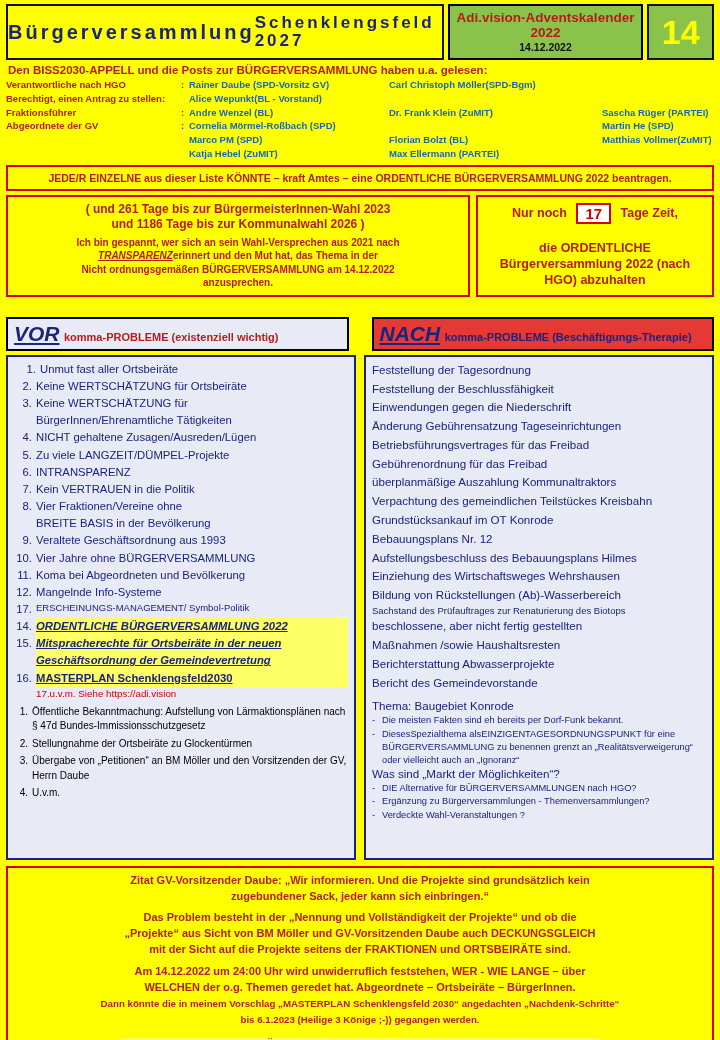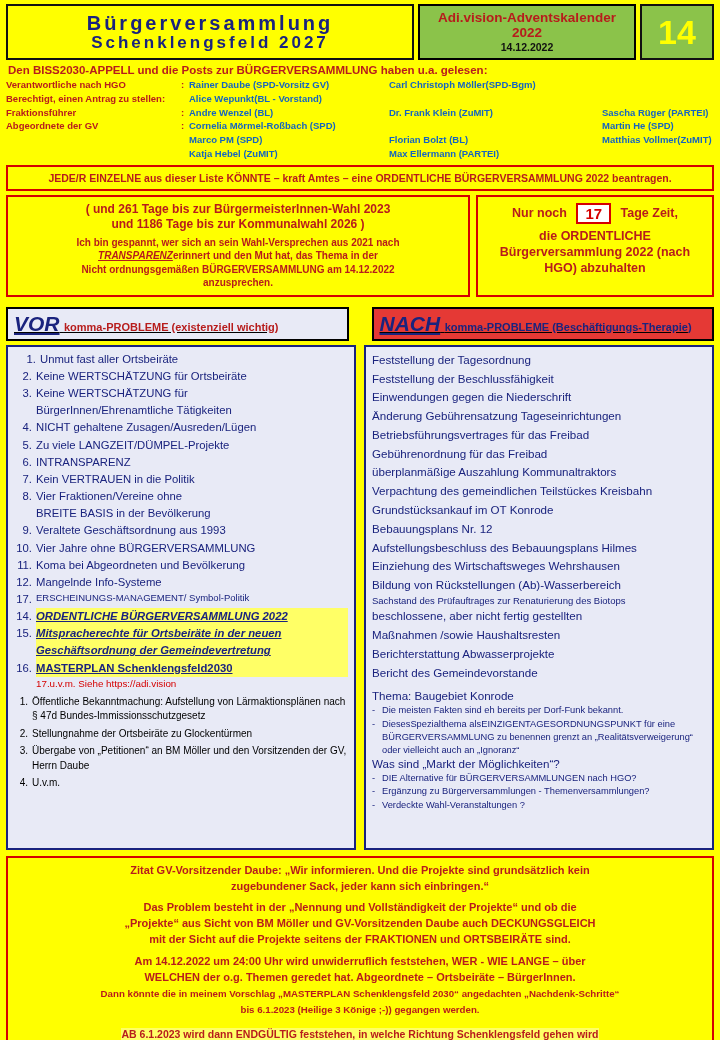--- a/index.html
+++ b/index.html
@@ -14,21 +14,21 @@
     position: relative;
   }
   .page { width: 720px; height: 1040px; position: relative; padding: 4px 6px; }
 
   
   .header { display: flex; align-items: stretch; gap: 4px; height: 56px; }
   .hdr-title {
     flex: 1 1 auto;
     border: 2px solid #111;
     background: #ffff00;
-    display: flex; flex-direction: column; align-items: center; justify-content: center;
+    display: flex; flex-direction: row; align-items: center; justify-content: center;
   }
   .hdr-title .l1 {
     font-size: 20px; font-weight: bold; color: #1a237e; letter-spacing: 3px;
     line-height: 1.05;
   }
   .hdr-title .l2 {
     font-size: 17px; font-weight: bold; color: #1a237e; letter-spacing: 3px;
     line-height: 1.05;
   }
   .hdr-mid {
@@ -70,24 +70,24 @@
   .days-box .t1 { font-size: 12px; font-weight: bold; color: #b71c1c; line-height: 1.3; }
   .days-box .t2 { font-size: 10px; font-weight: bold; color: #b71c1c; line-height: 1.35; margin-top: 3px; }
   .days-box .t2 i { font-style: italic; text-decoration: underline; }
   .count-box { width: 238px; padding: 6px 6px; text-align: center; }
   .count-box .line1 { font-size: 12.5px; font-weight: bold; color: #b71c1c; }
   .count-box .num {
     display: inline-block; border: 2px solid #d50000; background: #fff;
     color: #d50000; font-weight: bold; font-size: 15px; padding: 0 7px; margin: 0 6px;
     vertical-align: middle;
   }
-  .count-box .line2 { font-size: 12.5px; font-weight: bold; color: #b71c1c; margin-top: 4px; line-height: 1.3; }
-
-  
-  .vn-head { margin-top: 10px; display: flex; gap: 23px; text-decoration: underline; }
+  .count-box .line2 { font-size: 12.5px; font-weight: bold; color: #b71c1c; margin-top: 16px; line-height: 1.3; }
+
+  
+  .vn-head { margin-top: 20px; display: flex; gap: 23px; }
   .vn-head > div { flex: 1 1 0; border: 2px solid; padding: 3px 6px; }
   .vn-left { border-color: #d50000; background: #e8eaf6; }
   .vn-right { border-color: #d50000; background: #e53935; }
   .vn-word { font-size: 21px; font-weight: bold; font-style: italic; text-decoration: underline; color: #1a237e; }
   .vn-right .vn-word { color: #1a237e; }
   .vn-rest { font-size: 11px; font-weight: bold; color: #b71c1c; }
   .vn-rest.dark { color: #1a237e; }
 
   
   .cols { margin-top: 4px; display: flex; gap: 8px; height: 505px; }

